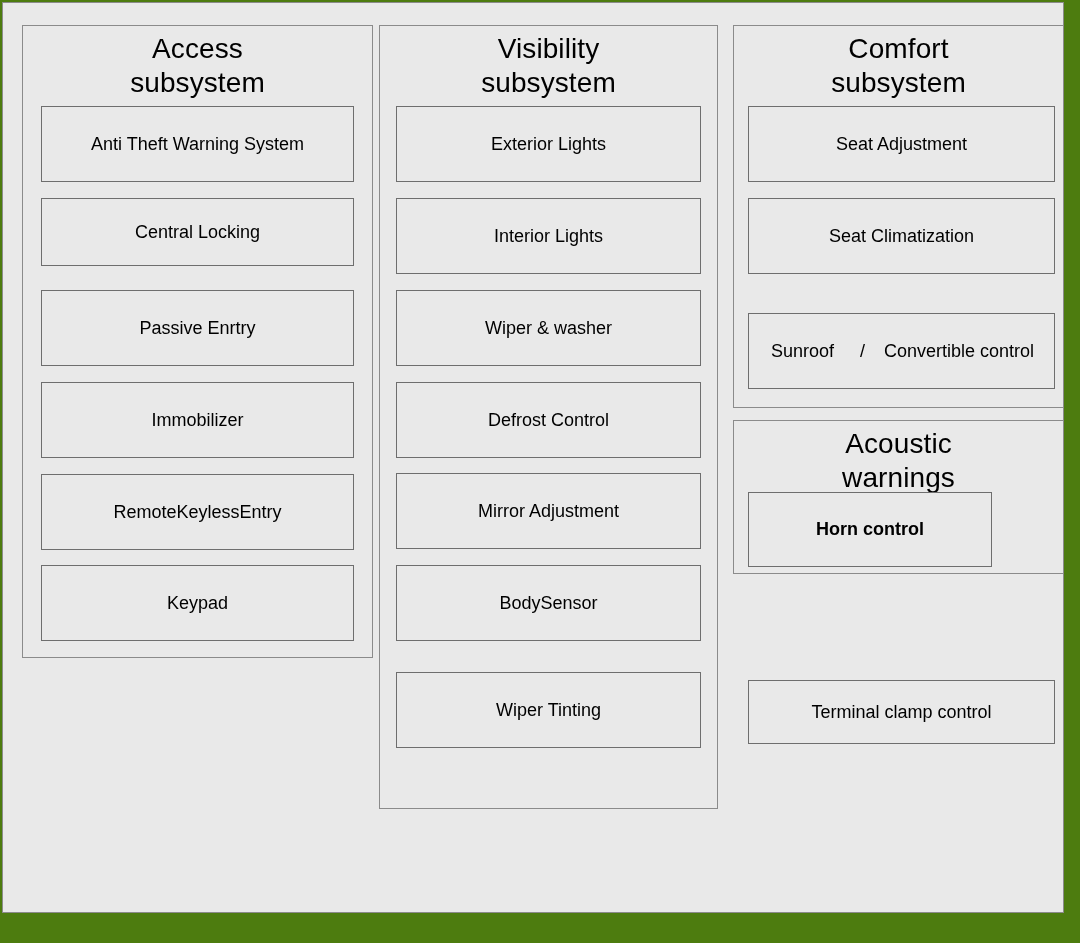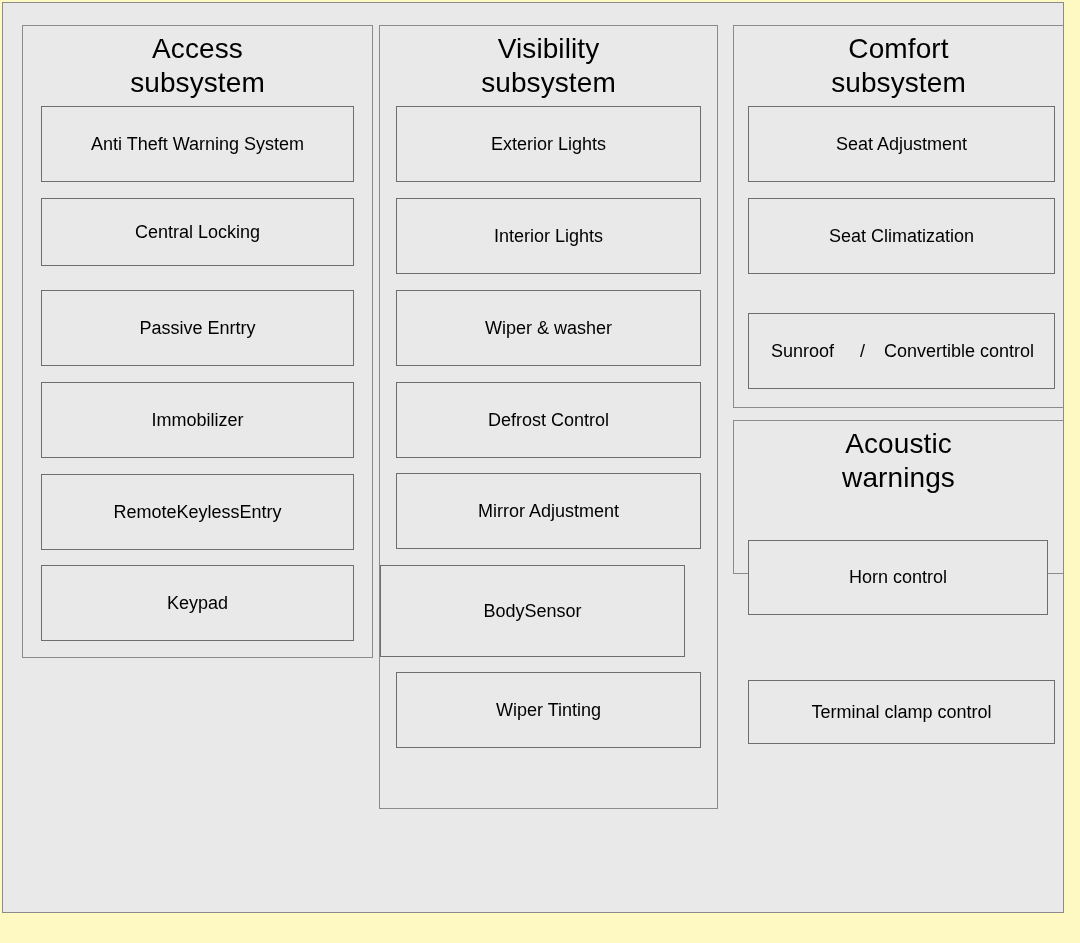--- a/index.html
+++ b/index.html
@@ -13,21 +13,21 @@
     font-family: "Liberation Sans", sans-serif;
     color: #000000;
     -webkit-font-smoothing: antialiased;
   }
 
   
   #diagram-canvas {
     position: relative;
     width: 1080px;
     height: 943px;
-    background: #fef9c3;
+    background: #4d7c0f;
     overflow: hidden;
   }
 
   
   .abs { position: absolute; box-sizing: border-box; }
 
   
   .outer-frame {
     left: 2px;
     top: 2px;
@@ -141,21 +141,21 @@
   </div>
   <div class="abs leaf-box" style="left:396px; top:290px; width:305px; height:76px;">
     <span class="leaf-label">Wiper &amp;  washer</span>
   </div>
   <div class="abs leaf-box" style="left:396px; top:382px; width:305px; height:76px;">
     <span class="leaf-label">Defrost Control</span>
   </div>
   <div class="abs leaf-box" style="left:396px; top:473px; width:305px; height:76px;">
     <span class="leaf-label">Mirror Adjustment</span>
   </div>
-  <div class="abs leaf-box" style="left:380px; top:565px; width:305px; height:92px;">
+  <div class="abs leaf-box" style="left:396px; top:565px; width:305px; height:76px;">
     <span class="leaf-label">BodySensor</span>
   </div>
   <div class="abs leaf-box" style="left:396px; top:672px; width:305px; height:76px;">
     <span class="leaf-label">Wiper Tinting</span>
   </div>
 
   <div class="abs group-panel" style="left:733px; top:25px; width:331px; height:383px;">
     <div class="group-title">Comfort
 subsystem</div>
   </div>
@@ -172,21 +172,21 @@
       <span class="split-sep">/</span>
     </span>
     <span class="split-right">Convertible control</span>
   </div>
 
   <div class="abs group-panel" style="left:733px; top:420px; width:331px; height:154px;">
     <div class="group-title">Acoustic
 warnings</div>
   </div>
 
-  <div class="abs leaf-box" style="left:748px; top:540px; width:300px; height:75px;">
+  <div class="abs leaf-box" style="left:748px; top:492px; width:244px; height:75px;font-weight:bold;">
     <span class="leaf-label">Horn control</span>
   </div>
 
   <div class="abs leaf-box" style="left:748px; top:680px; width:307px; height:64px;">
     <span class="leaf-label">Terminal clamp control</span>
   </div>
 
 </div>
 
 </body></html>

